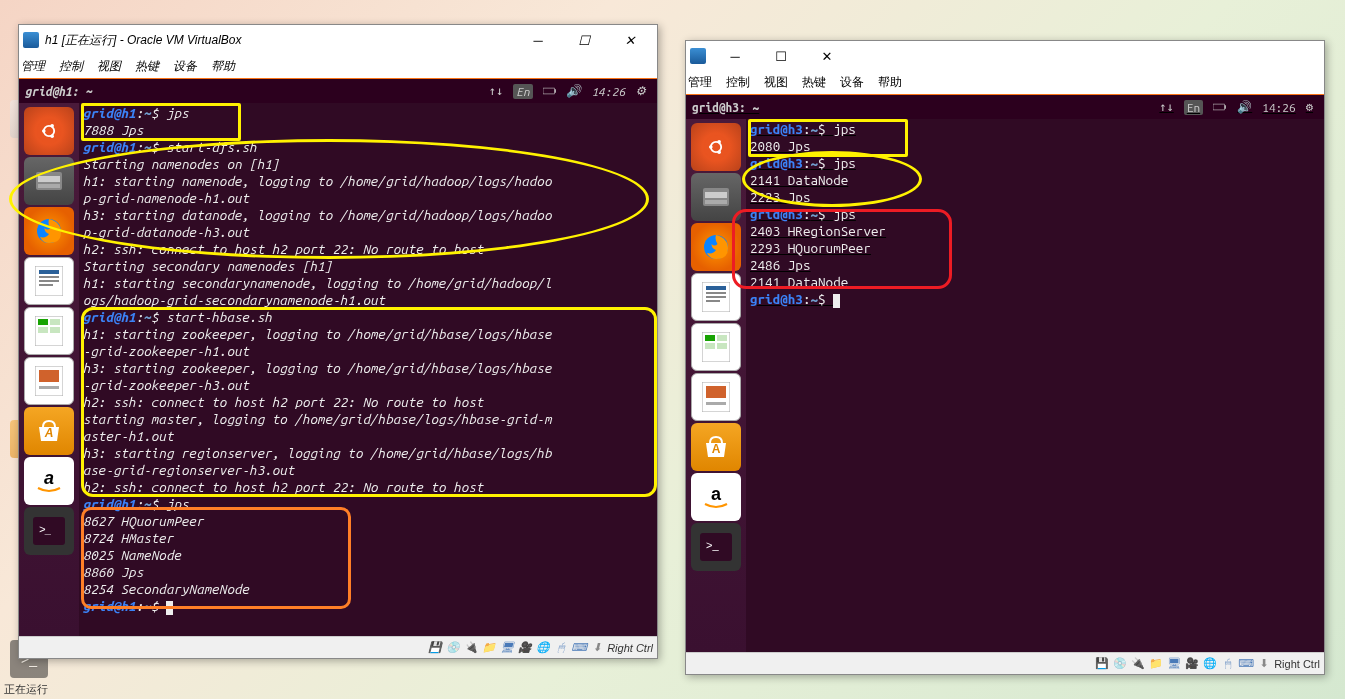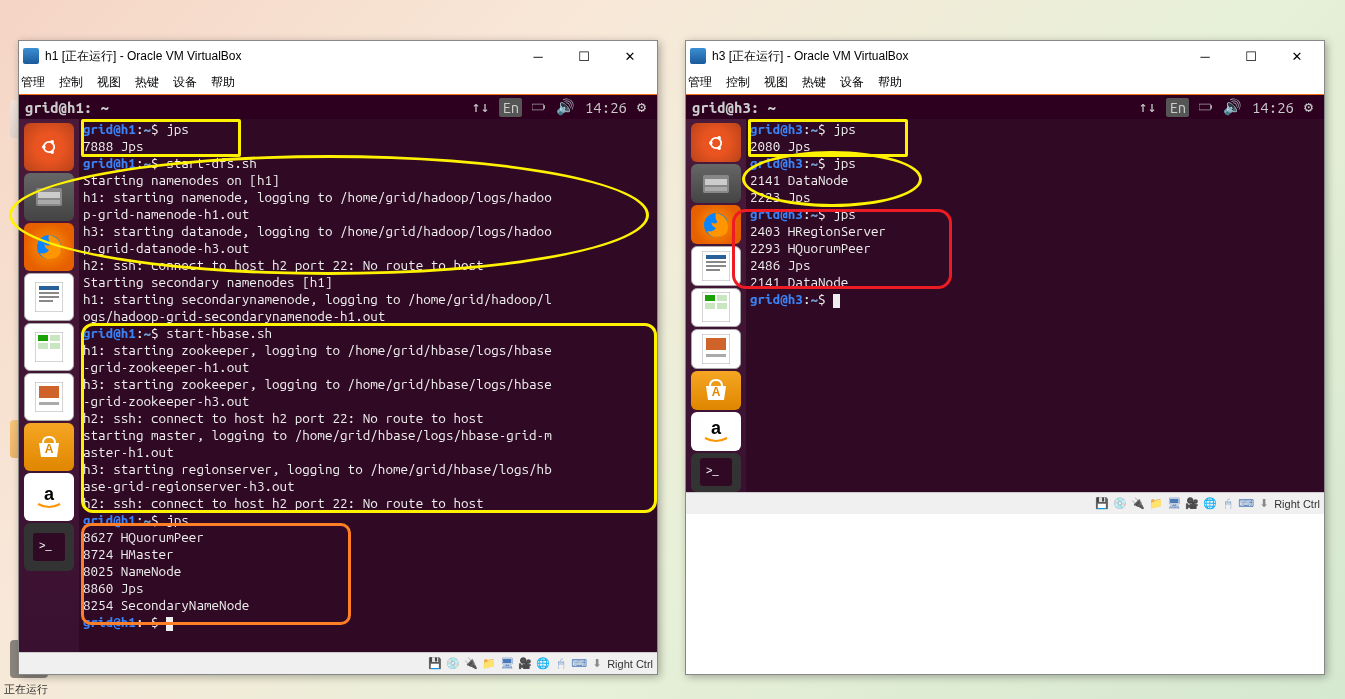--- a/index.html
+++ b/index.html
@@ -46,21 +46,21 @@
   border-bottom: 1px solid #f97316;
 }
 .vb-content { position: relative; background: #2c001e; }
 .ubuntu-topbar {
   height: 24px;
   background: #2c001e;
   color: #ccc;
   display: flex;
   align-items: center;
   padding: 0 6px;
-  font-size: 15px;
+  font-size: 12px;
   font-family: "Ubuntu Mono", monospace;
 }
 .ubuntu-topbar .tbtitle { flex:1; font-weight:bold; }
 .ubuntu-topbar .ind { margin: 0 5px; display:flex; align-items:center; }
 .ubuntu-topbar svg { width:14px; height:14px; }
 .ubuntu-body {
   display: flex;
   height: calc(100% - 24px);
 }
 .launcher {
@@ -143,21 +143,21 @@
     </div>
   <div class="di" style="margin-top:260px;opacity:.5">
       <div class="box orange"></div>
       <span>Ea</span>
     </div>
   <div class="di" style="margin-top:160px;opacity:.5">
       <div class="box terminal">&gt;_</div>
     </div>
 </div>
 
-<div class="vb-window" style="left:18px; top:40px; width:640px; height:635px;">
+<div class="vb-window" style="left:18px; top:24px; width:640px; height:635px;font-style:italic;">
   <div class="vb-titlebar">
     <div class="vb-icon"></div>
     <div class="title">h1 [正在运行] - Oracle VM VirtualBox</div>
     <div class="winbtn">─</div>
     <div class="winbtn">☐</div>
     <div class="winbtn">✕</div>
   </div>
   <div class="vb-menubar">
     <span>管理</span>
     <span>控制</span>
@@ -300,34 +300,33 @@
     <span class="sicon">🖱</span>
     <span class="sicon">⌨</span>
     <span class="sicon" style="color:#888">⬇</span>
     <span>Right Ctrl</span>
   </div>
 </div>
 
 <div class="vb-window" style="left:685px; top:40px; width:640px; height:635px;">
   <div class="vb-titlebar">
     <div class="vb-icon"></div>
-    <div class="title">h3 [正在运行] - Oracle VM VirtualBox</div>
     <div class="winbtn">─</div>
     <div class="winbtn">☐</div>
     <div class="winbtn">✕</div>
   </div>
   <div class="vb-menubar">
     <span>管理</span>
     <span>控制</span>
     <span>视图</span>
     <span>热键</span>
     <span>设备</span>
     <span>帮助</span>
   </div>
-  <div class="vb-content" style="height:397px;">
+  <div class="vb-content" style="height:557px;text-decoration:underline;">
     <div class="ubuntu-topbar">
       <span class="tbtitle">grid@h3: ~</span>
       <span class="ind">↑↓</span>
       <span class="ind" style="background:#555;padding:1px 3px;border-radius:2px">En</span>
       <span class="ind">
           <svg viewBox="0 0 24 12">
             <rect x="0" y="1" width="20" height="10" fill="none" stroke="#ccc"></rect>
             <rect x="20" y="3" width="2" height="6" fill="#ccc"></rect>
           </svg>
         </span>

